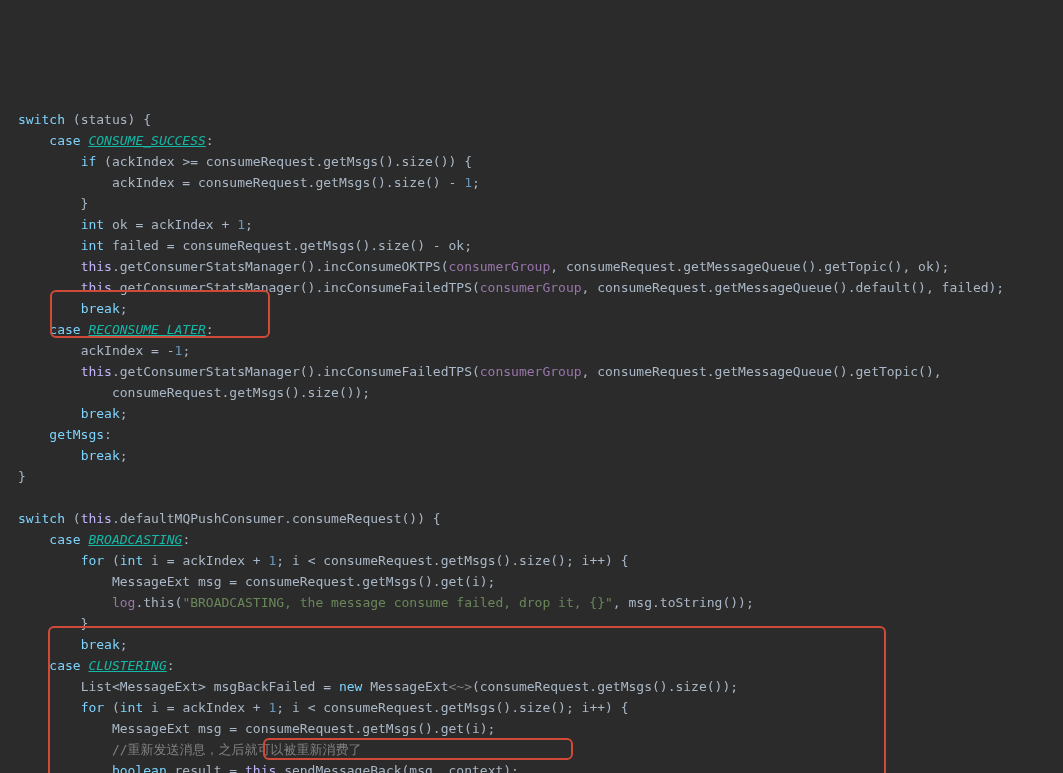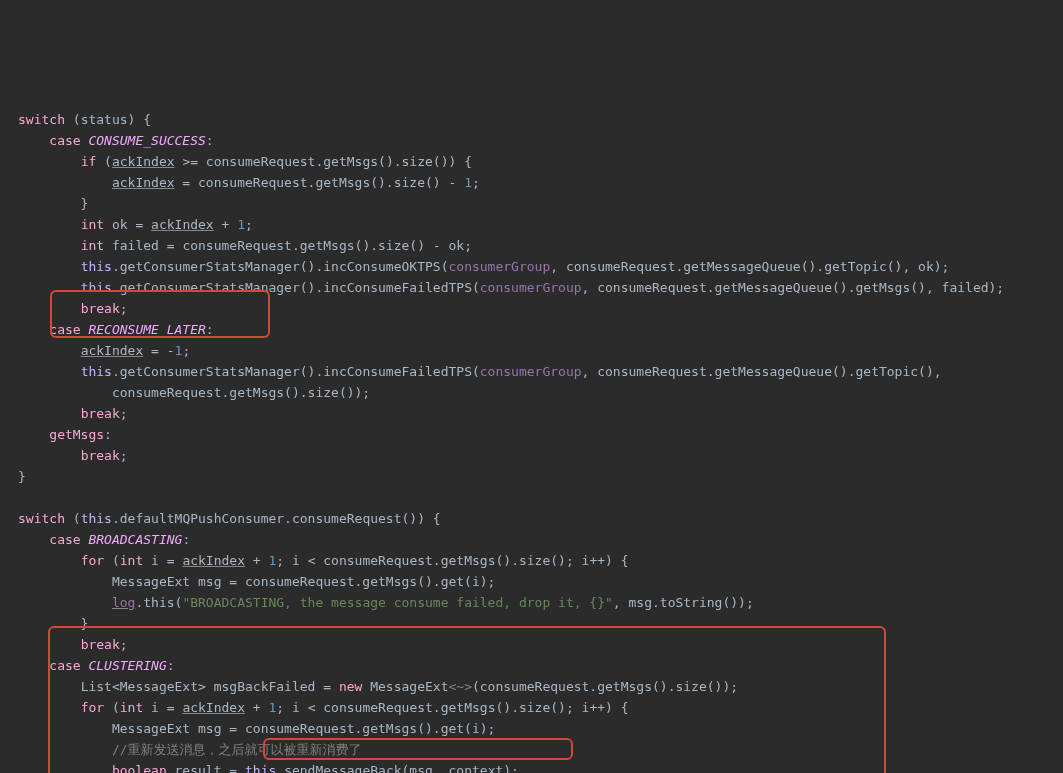--- a/index.html
+++ b/index.html
@@ -8,23 +8,23 @@
     color: #a9b7c6;
     font-family: 'Menlo', 'Consolas', monospace;
     font-size: 13px;
     line-height: 21px;
     padding: 4px 0 4px 18px;
     width: 1063px;
     height: 773px;
     overflow: hidden;
     white-space: pre;
   }
-  .kw { color: #f9a8d4; }
-  .const { color: #f0abfc; font-style: italic; }
-  .var-u { text-decoration: underline; text-decoration-color: #888; }
+  .kw { color: #7dd3fc; }
+  .const { color: #14b8a6; font-style: italic; text-decoration: underline; }
+  .var-u { text-decoration-color: #888; }
   .this { color: #c4b5fd; }
   .field { color: #9876aa; margin-top: 11px; }
   .str { color: #6a8759; }
   .num { color: #6897bb; }
   .comment { color: #808080; }
   .hl1 { position: absolute; border: 2px solid #d04b37; border-radius: 6px; pointer-events: none; }
   .code { position: relative; }
 </style>
 </head>
 <body>
@@ -33,21 +33,21 @@
 
 <div class="code">
 <span><span class="kw">switch</span> (<span>status</span>) {</span>
 <span>    <span class="kw">case</span> <span class="const">CONSUME_SUCCESS</span>:</span>
 <span>        <span class="kw">if</span> (<span class="var-u">ackIndex</span><span> &gt;= consumeRequest.getMsgs().size()) {</span></span>
 <span>            <span class="var-u">ackIndex</span><span> = consumeRequest.getMsgs().size() - </span><span class="num">1</span><span>;</span></span>
 <span>        }</span>
 <span>        <span class="kw">int</span><span> ok = </span><span class="var-u">ackIndex</span><span> + </span><span class="num">1</span><span>;</span></span>
 <span>        <span class="kw">int</span><span> failed = consumeRequest.getMsgs().size() - ok;</span></span>
 <span>        <span class="this">this</span><span>.getConsumerStatsManager().incConsumeOKTPS(</span><span class="field">consumerGroup</span><span>, consumeRequest.getMessageQueue().getTopic(), ok);</span></span>
-<span>        <span class="this">this</span><span>.getConsumerStatsManager().incConsumeFailedTPS(</span><span class="field">consumerGroup</span><span>, consumeRequest.getMessageQueue().getMsgs(), failed);</span></span>
+<span>        <span class="this">this</span><span>.getConsumerStatsManager().incConsumeFailedTPS(</span><span class="field">consumerGroup</span><span>, consumeRequest.getMessageQueue().default(), failed);</span></span>
 <span>        <span class="kw">break</span><span>;</span></span>
 <span>    <span class="kw">case</span> <span class="const">RECONSUME_LATER</span>:</span>
 <span>        <span class="var-u">ackIndex</span><span> = -</span><span class="num">1</span><span>;</span></span>
 <span>        <span class="this">this</span><span>.getConsumerStatsManager().incConsumeFailedTPS(</span><span class="field">consumerGroup</span><span>, consumeRequest.getMessageQueue().getTopic(),</span></span>
 <span>            consumeRequest.getMsgs().size());</span>
 <span>        <span class="kw">break</span><span>;</span></span>
 <span>    <span class="kw">getMsgs</span><span>:</span></span>
 <span>        <span class="kw">break</span><span>;</span></span>
 <span>}</span>
 <span> </span>

